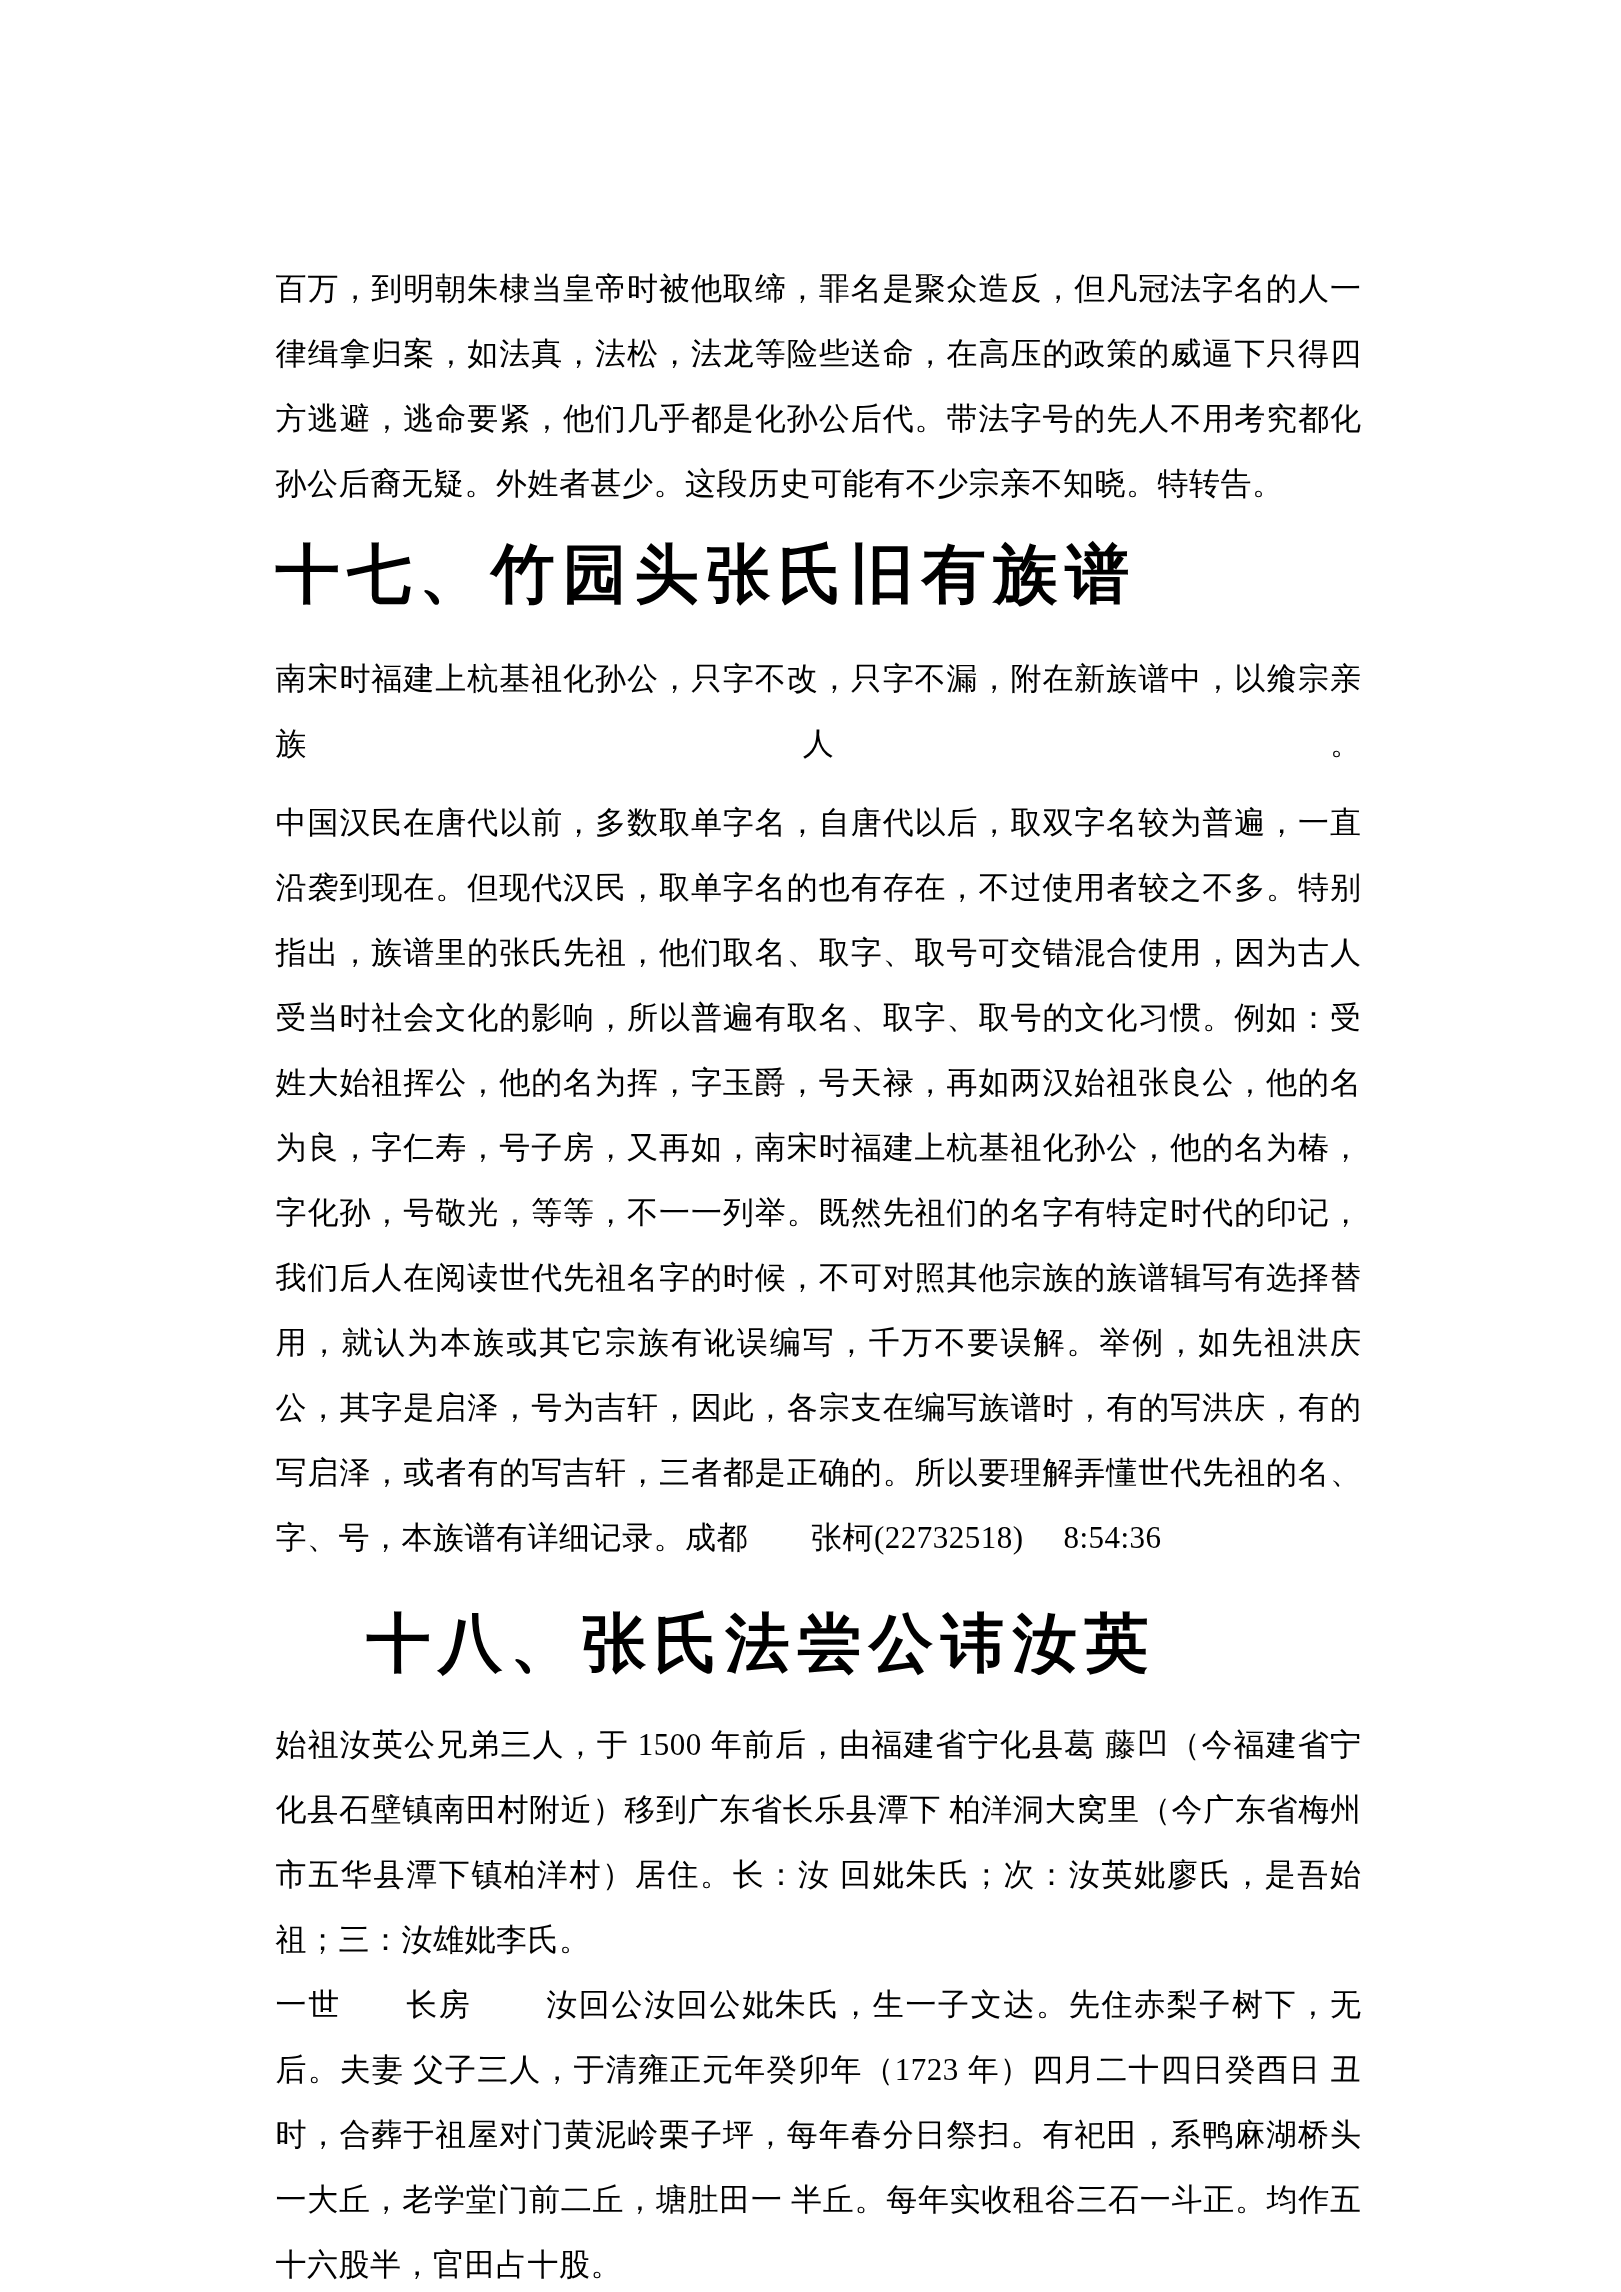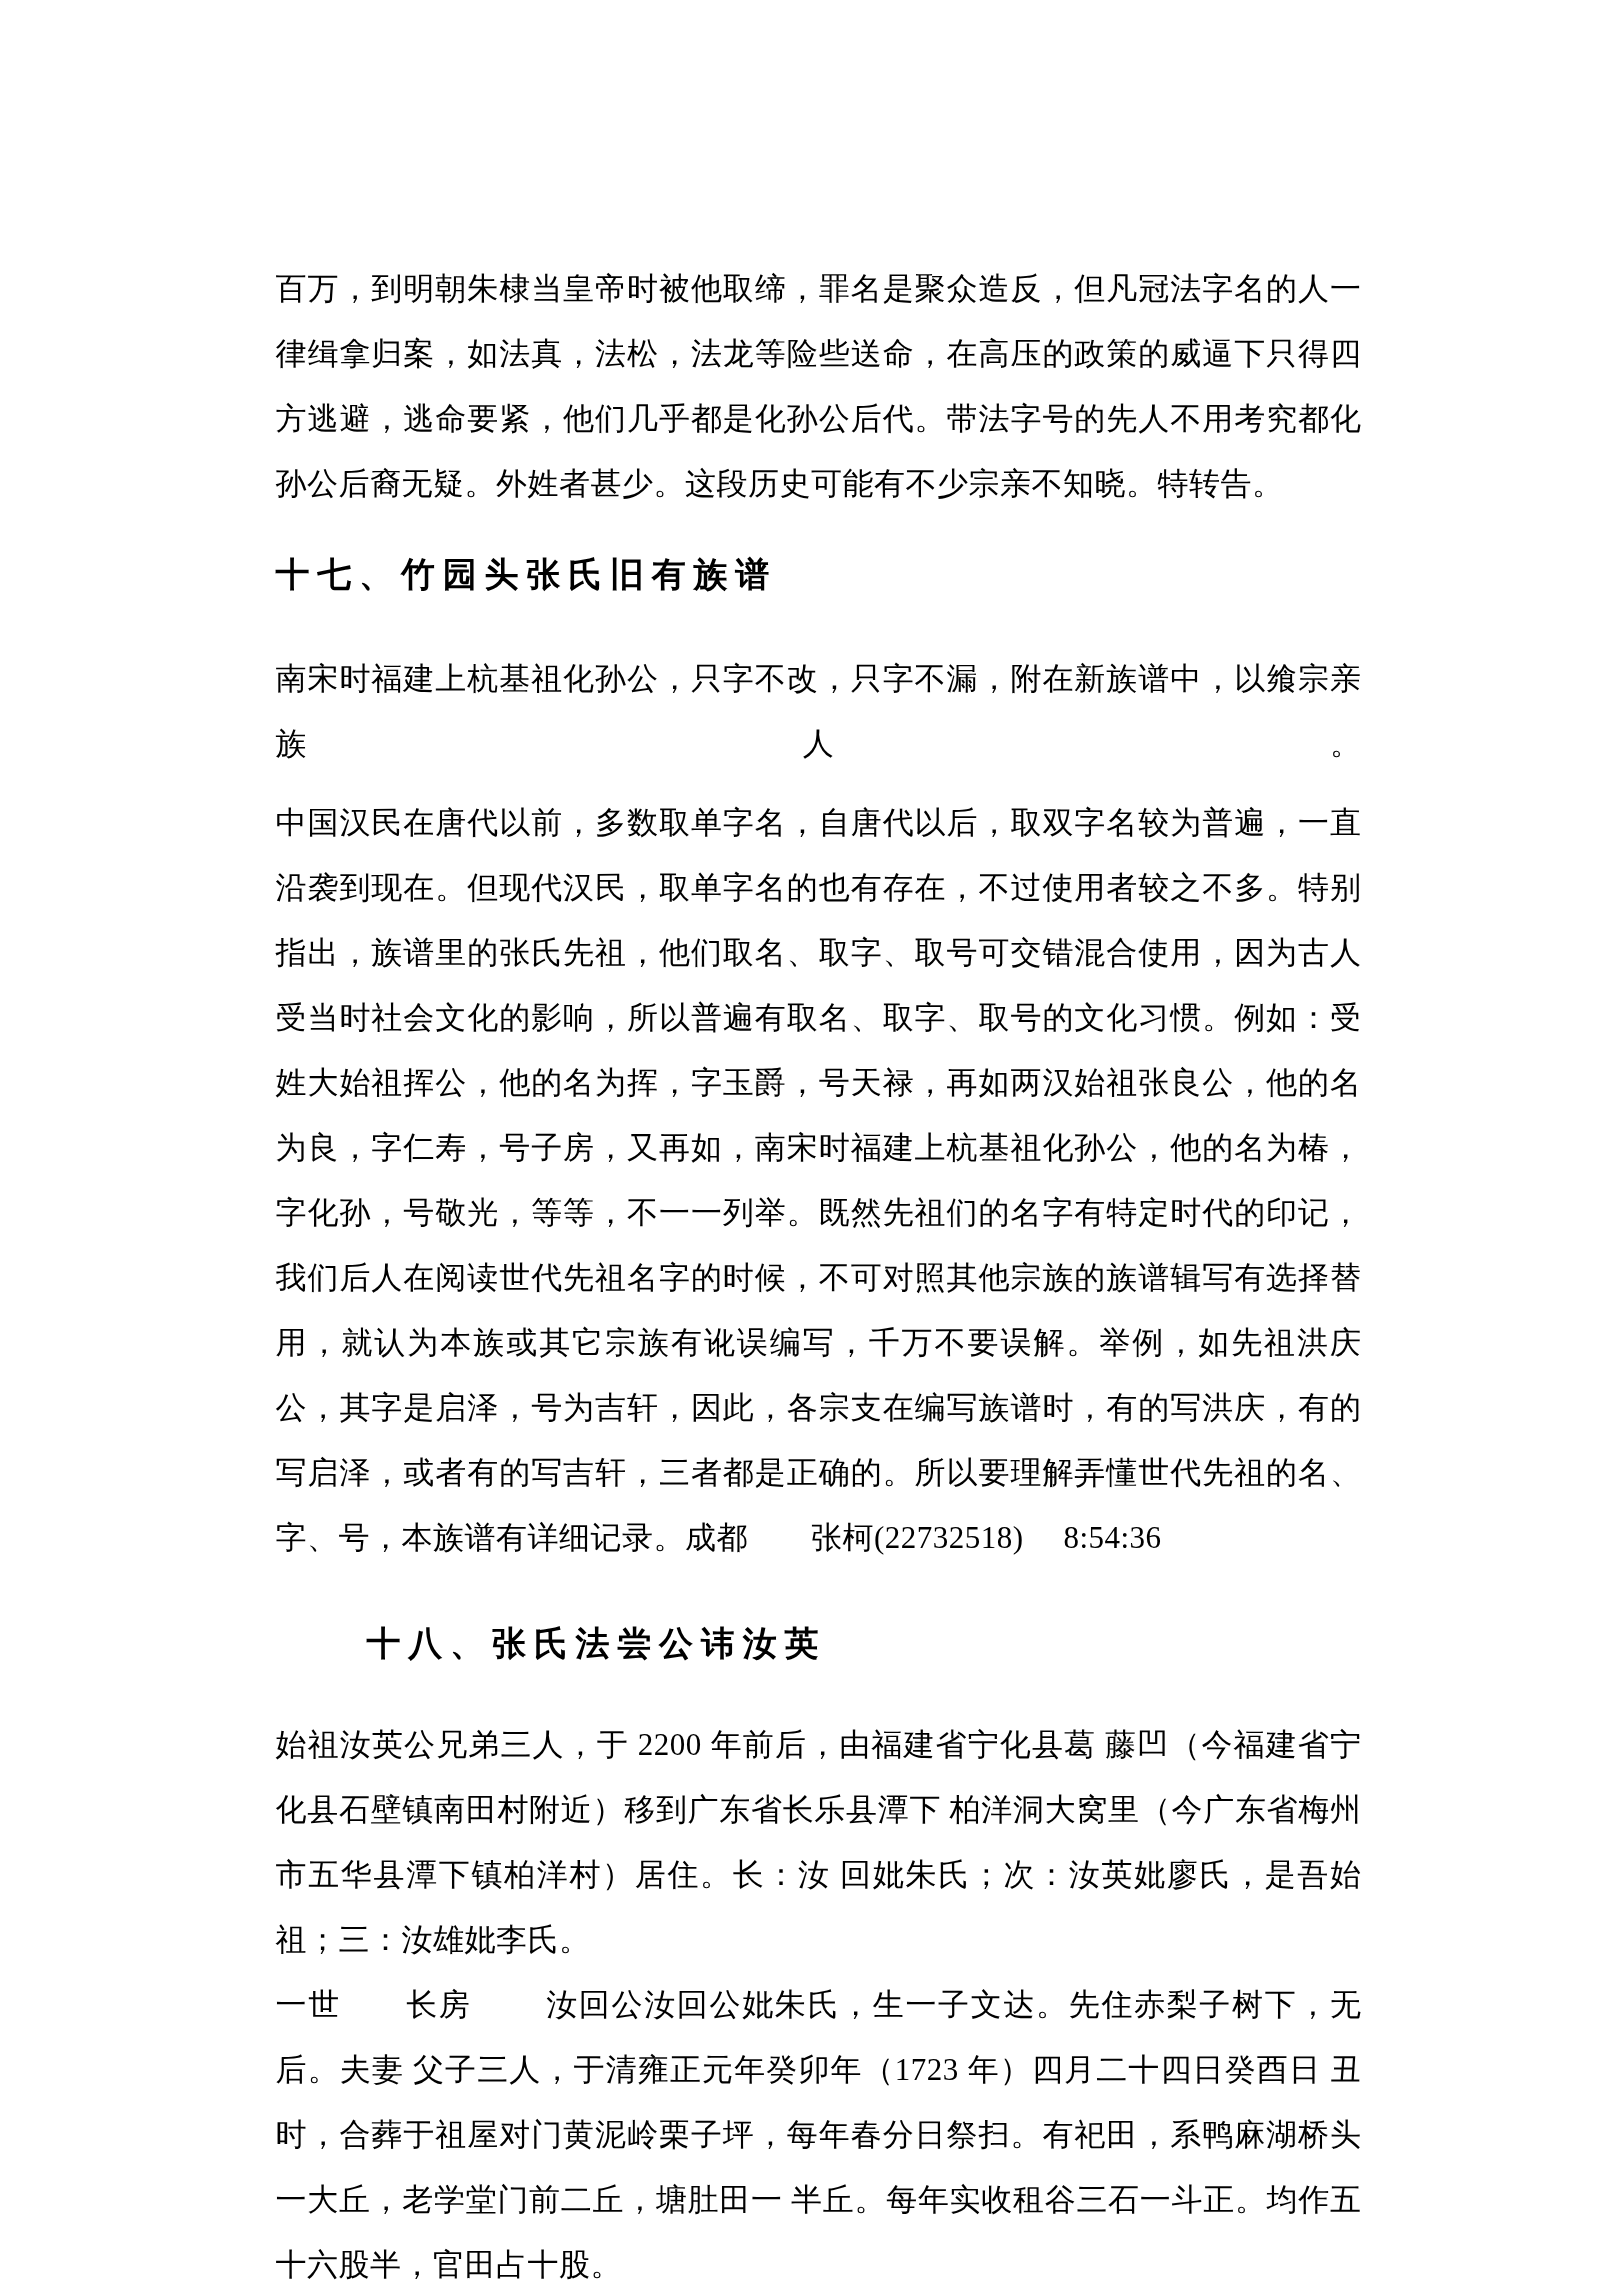--- a/index.html
+++ b/index.html
@@ -25,21 +25,21 @@
     line-height: 65px;
     text-align: justify;
     letter-spacing: 0.5px;
     word-break: normal;
   }
   .single-line-justify {
     text-align-last: justify;
   }
   .section-heading {
     margin: 0;
-    font-size: 34px;
+    font-size: 64px;
     line-height: 59px;
     font-weight: bold;
     letter-spacing: 7.8px;
     text-align: left;
   }
   .heading-17 {
     margin-top: 29px;
   }
   .para-intro {
     margin-top: 42px;
@@ -63,20 +63,20 @@
   <p class="body-para">百万，到明朝朱棣当皇帝时被他取缔，罪名是聚众造反，但凡冠法字名的人一律缉拿归案，如法真，法松，法龙等险些送命，在高压的政策的威逼下只得四方逃避，逃命要紧，他们几乎都是化孙公后代。带法字号的先人不用考究都化孙公后裔无疑。外姓者甚少。这段历史可能有不少宗亲不知晓。特转告。</p>
 
   <h2 class="section-heading heading-17">十七、竹园头张氏旧有族谱</h2>
 
   <p class="body-para para-intro single-line-justify">南宋时福建上杭基祖化孙公，只字不改，只字不漏，附在新族谱中，以飨宗亲族人。</p>
 
   <p class="body-para para-body-17">中国汉民在唐代以前，多数取单字名，自唐代以后，取双字名较为普遍，一直沿袭到现在。但现代汉民，取单字名的也有存在，不过使用者较之不多。特别指出，族谱里的张氏先祖，他们取名、取字、取号可交错混合使用，因为古人受当时社会文化的影响，所以普遍有取名、取字、取号的文化习惯。例如：受姓大始祖挥公，他的名为挥，字玉爵，号天禄，再如两汉始祖张良公，他的名为良，字仁寿，号子房，又再如，南宋时福建上杭基祖化孙公，他的名为椿，字化孙，号敬光，等等，不一一列举。既然先祖们的名字有特定时代的印记，我们后人在阅读世代先祖名字的时候，不可对照其他宗族的族谱辑写有选择替用，就认为本族或其它宗族有讹误编写，千万不要误解。举例，如先祖洪庆公，其字是启泽，号为吉轩，因此，各宗支在编写族谱时，有的写洪庆，有的写启泽，或者有的写吉轩，三者都是正确的。所以要理解弄懂世代先祖的名、字、号，本族谱有详细记录。成都　　张柯(22732518)　 8:54:36</p>
 
   <h2 class="section-heading heading-18">十八、张氏法尝公讳汝英</h2>
 
-  <p class="body-para para-origin">始祖汝英公兄弟三人，于 2200 年前后，由福建省宁化县葛 藤凹（今福建省宁化县石壁镇南田村附近）移到广东省长乐县潭下 柏洋洞大窝里（今广东省梅州市五华县潭下镇柏洋村）居住。长：汝 回妣朱氏；次：汝英妣廖氏，是吾始祖；三：汝雄妣李氏。</p>
+  <p class="body-para para-origin">始祖汝英公兄弟三人，于 1500 年前后，由福建省宁化县葛 藤凹（今福建省宁化县石壁镇南田村附近）移到广东省长乐县潭下 柏洋洞大窝里（今广东省梅州市五华县潭下镇柏洋村）居住。长：汝 回妣朱氏；次：汝英妣廖氏，是吾始祖；三：汝雄妣李氏。</p>
 
   <p class="body-para">一世　　长房　　 汝回公汝回公妣朱氏，生一子文达。先住赤梨子树下，无后。夫妻 父子三人，于清雍正元年癸卯年（1723 年）四月二十四日癸酉日 丑时，合葬于祖屋对门黄泥岭栗子坪，每年春分日祭扫。有祀田，系鸭麻湖桥头一大丘，老学堂门前二丘，塘肚田一 半丘。每年实收租谷三石一斗正。均作五十六股半，官田占十股。</p>
 
   <p class="body-para">　一世　　三房汝雄公汝雄公妣李氏，是吾始祖，在官田方围里居住。</p>
 
 </div>
 
 
 </body></html>

